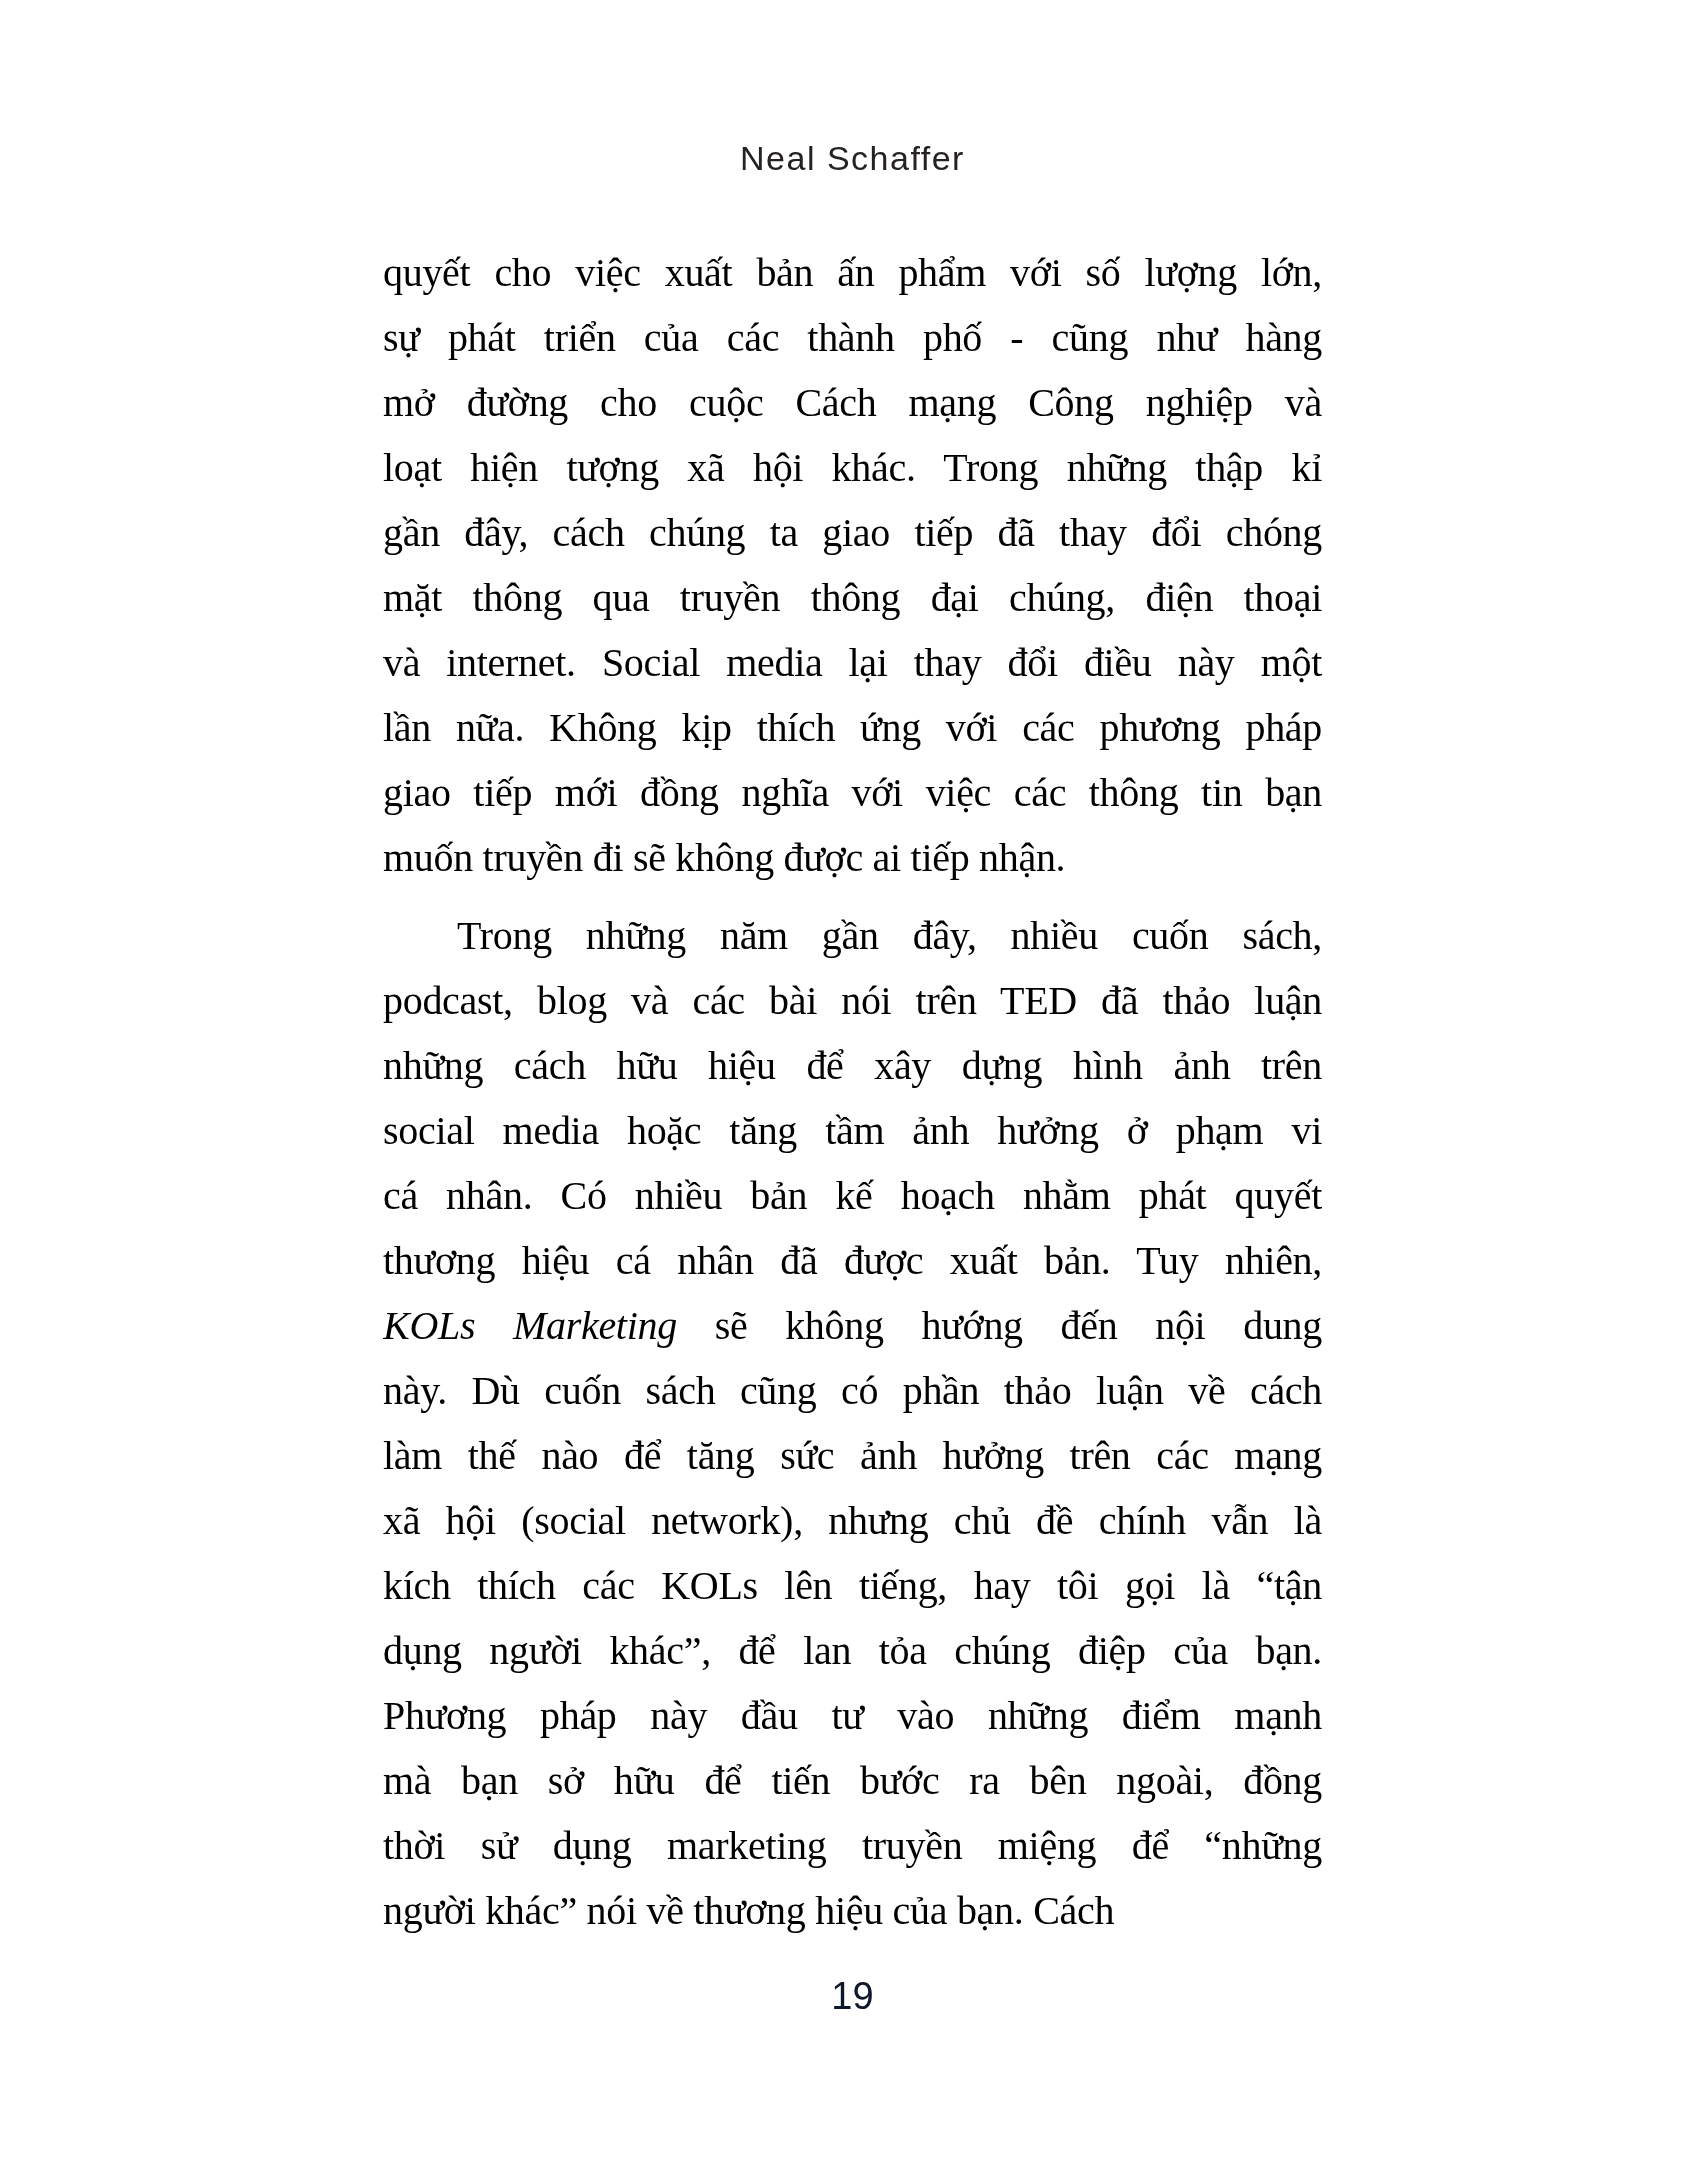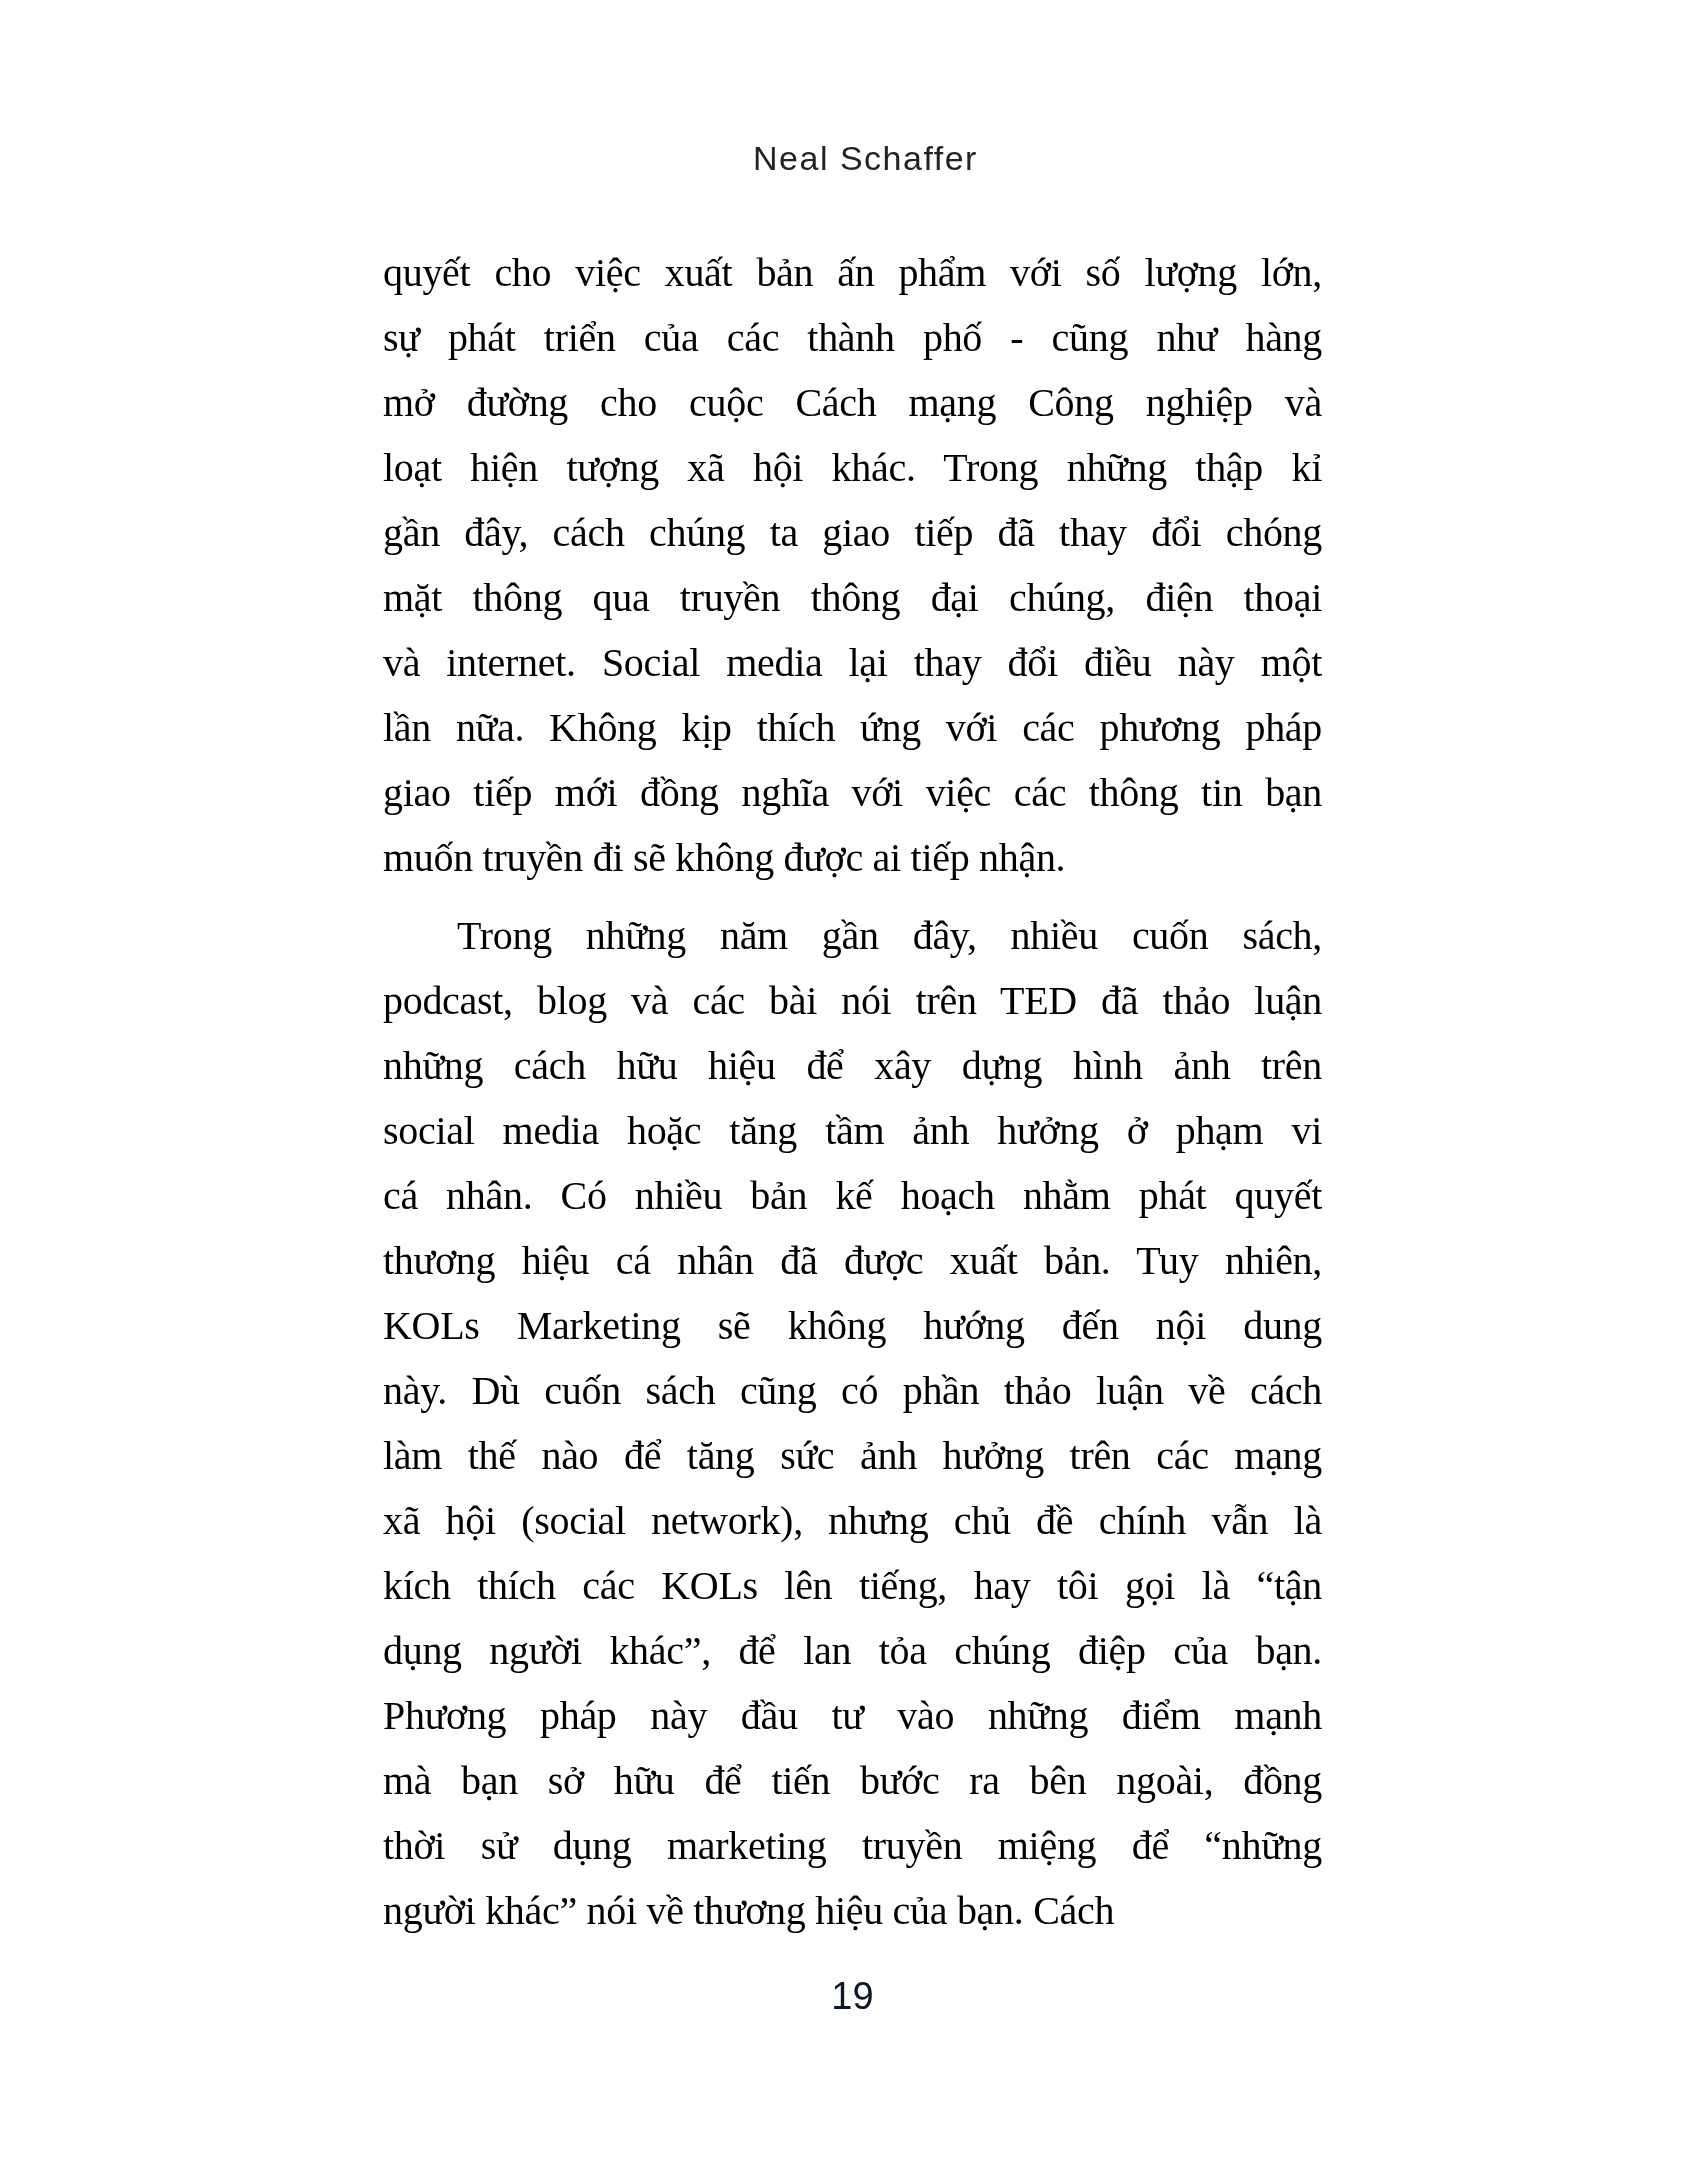--- a/index.html
+++ b/index.html
@@ -11,21 +11,21 @@
     overflow: hidden;
   }
   .book-page {
     position: absolute;
     inset: 0;
     background: #ffffff;
     color: #1c1c1c;
   }
   .running-header {
     position: absolute;
-    left: 396px;
+    left: 383px;
     width: 939px;
     top: 139px;
     text-align: center;
     font-family: "Liberation Sans", sans-serif;
     font-weight: 400;
     font-size: 34px;
     letter-spacing: 1.5px;
     color: #262224;
   }
   .body-text {
@@ -44,21 +44,21 @@
     height: 65px;
     line-height: 65px;
     overflow: hidden;
     text-align: left;
     white-space: normal;
   }
   
   .line.j { text-align: justify; text-align-last: justify; }
   .line.j::after { content: ""; display: inline-block; width: 100%; height: 0; }
   .line.indent { text-indent: 74px; }
-  .it { }
+  .it { font-style: italic; }
   .page-number {
     position: absolute;
     left: 383px;
     width: 939px;
     top: 1975px;
     text-align: center;
     font-family: "Liberation Sans", sans-serif;
     font-weight: 400;
     font-size: 38px;
     color: #0f172a;

